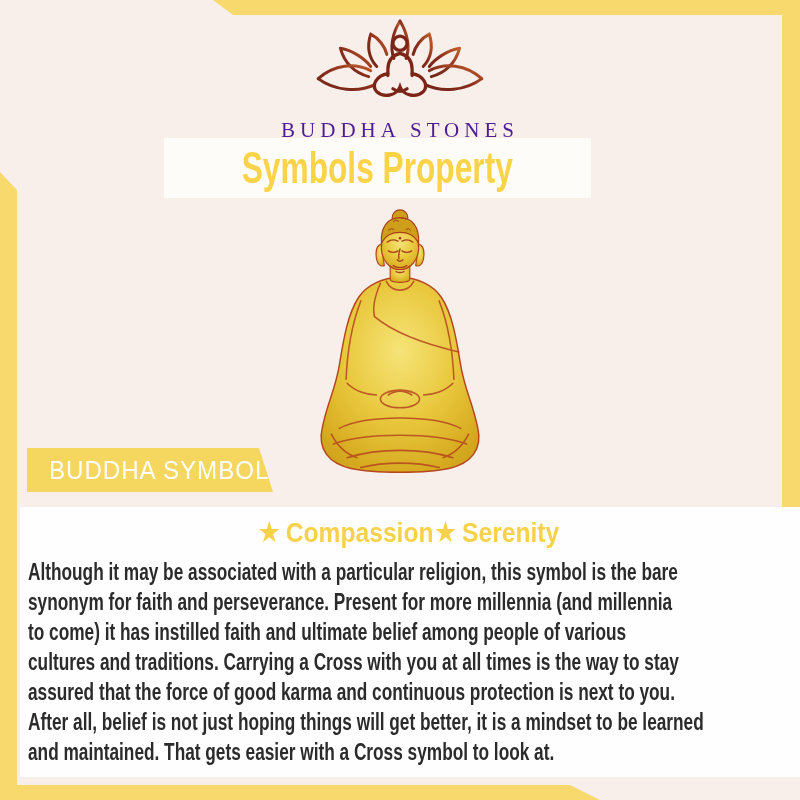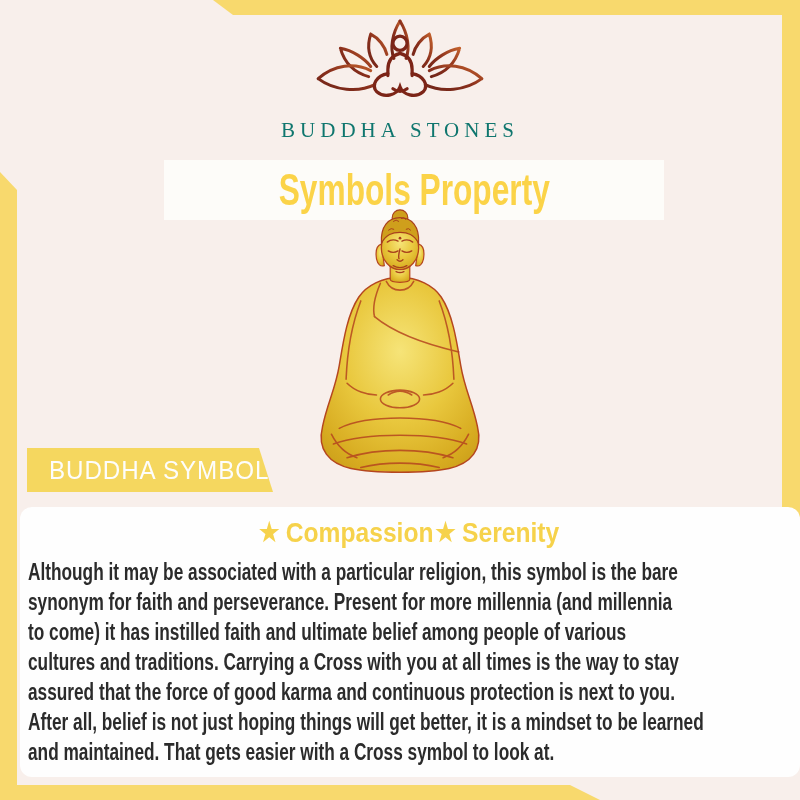--- a/index.html
+++ b/index.html
@@ -16,26 +16,26 @@
     clip-path:polygon(0 0,100% 0,100% 100%,0 calc(100% - 30px));}
   .strip-left{left:0;top:172px;width:17px;height:628px;
     clip-path:polygon(0 0,100% 18px,100% 100%,0 100%);}
   .band-bottom{left:0;bottom:0;width:600px;height:15px;
     clip-path:polygon(0 0,calc(100% - 30px) 0,100% 100%,0 100%);}
   
   .logo-wrap{position:absolute;left:0;top:18px;width:800px;text-align:center;}
   .logo-wrap svg{display:block;margin:0 auto;}
   .brand-name{
     margin-top:4px;font-family:"Liberation Serif",serif;font-size:21px;
-    letter-spacing:5px;color:#0f766e;font-weight:500;
+    letter-spacing:5px;color:#4c1d95;font-weight:500;
   }
   
   .title-banner{
-    position:absolute;left:164px;top:138px;width:500px;height:60px;
-    background:#fdfcf9;display:flex;align-items:center;justify-content:center;margin-top:22px;
+    position:absolute;left:164px;top:138px;width:427px;height:60px;
+    background:#fdfcf9;display:flex;align-items:center;justify-content:center;
   }
   .page-title{
     font-size:44px;font-weight:bold;color:var(--title-yellow,#fbd348);
     transform:scaleX(0.72);transform-origin:50% 50%;white-space:nowrap;
   }
   
   .buddha-wrap{position:absolute;left:302px;top:203px;width:196px;height:287px;}
   
   .symbol-banner{
     position:absolute;left:27px;top:448px;width:238px;height:44px;
@@ -44,21 +44,20 @@
     display:flex;align-items:center;padding-left:8px;
   }
   .symbol-label{
     color:#fdfdfc;font-size:26px;padding-left:15px;letter-spacing:1px;
     transform:scaleX(0.93);transform-origin:0 50%;white-space:nowrap;
   }
   
   .content-box{
     position:absolute;left:20px;top:507px;width:780px;height:270px;
     background:#fefefe;
-    border-radius:12px;
   }
   .traits-line{
     position:absolute;left:0;top:10px;width:100%;text-align:center;
     font-weight:bold;font-size:28px;color:var(--star-yellow,#f6d24b);
     transform:scaleX(0.88);transform-origin:50% 50%;white-space:nowrap;
   }
   .star-icon{font-size:26px;position:relative;top:-1px;}
   .trait-label{margin-left:7px;}
   .trait-item{margin-right:2px;}
   .description{

